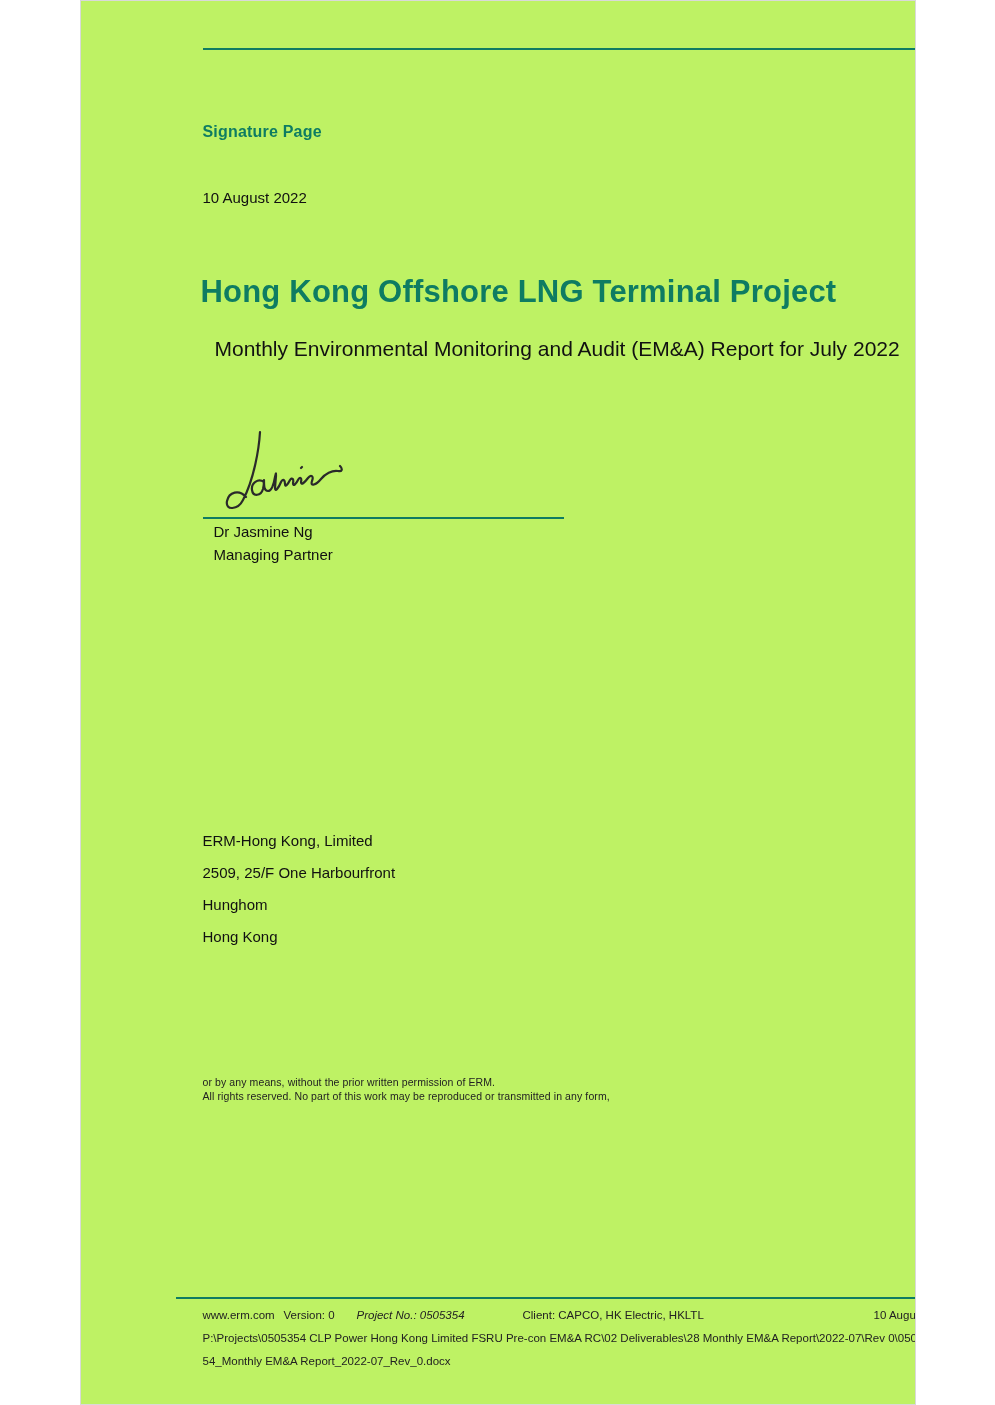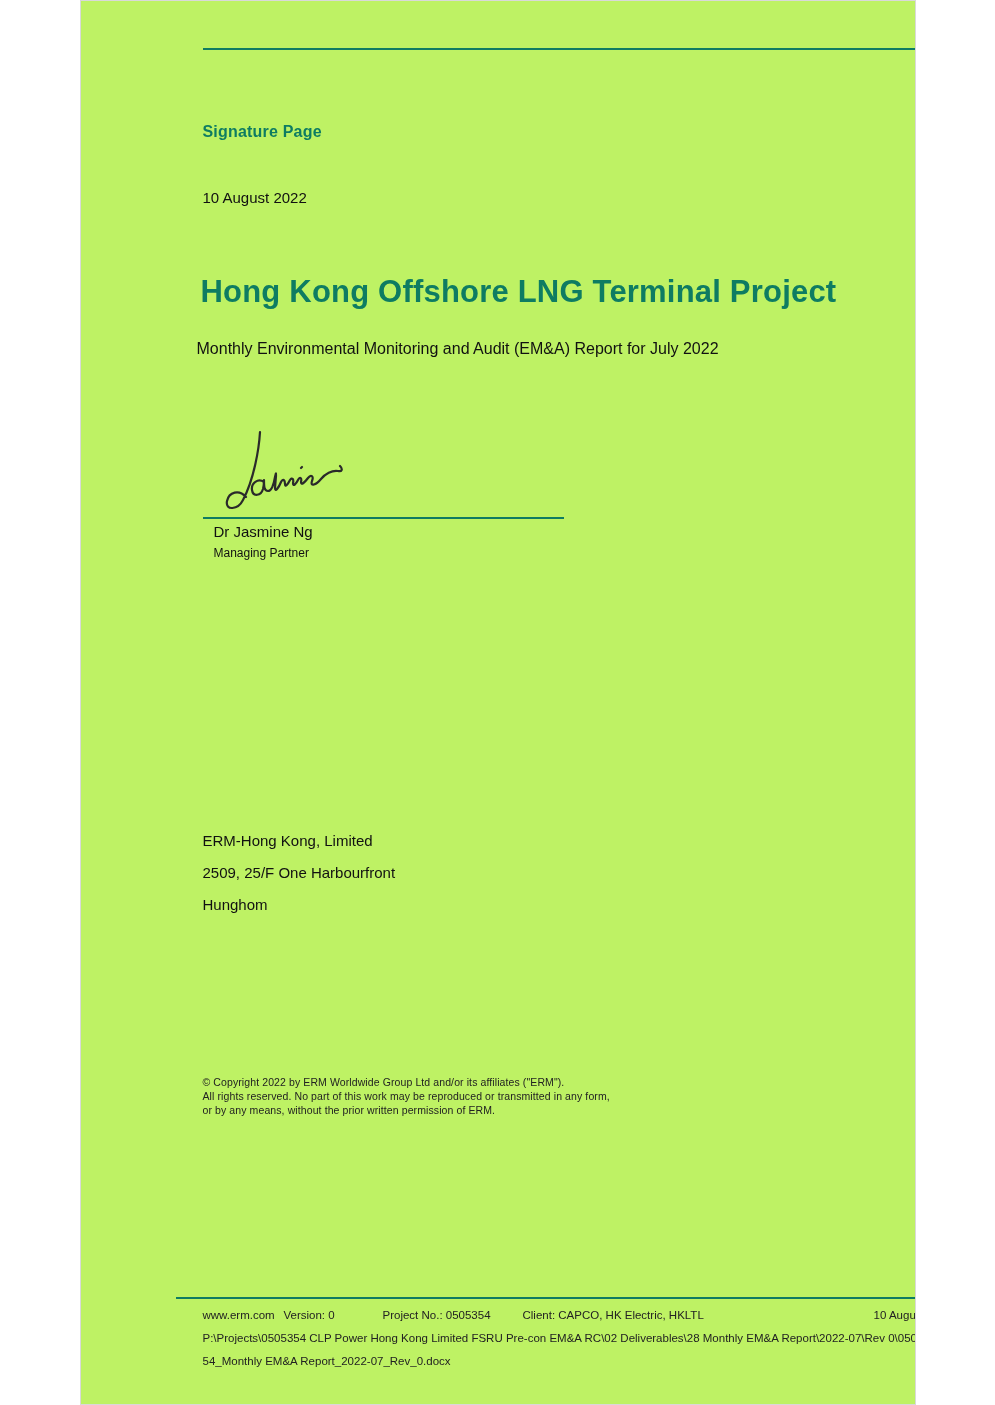--- a/index.html
+++ b/index.html
@@ -27,52 +27,52 @@
   .doc-date {
     position: absolute; left: 122px; top: 188px;
     font-size: 15px; color: #111;
   }
   .doc-title {
     position: absolute; left: 120px; top: 273px; width: 780px;
     color: #0e7c62; font-size: 31px; font-weight: bold;
     letter-spacing: 0.2px;
   }
   .doc-subtitle {
-    position: absolute; left: 116px; top: 334px; width: 725px;
-    font-size: 16px; color: #111; line-height: 28px;
+    position: absolute; left: 134px; top: 334px; width: 725px;
+    font-size: 21px; color: #111; line-height: 28px;
   }
   .signature-wrap {
     position: absolute; left: 133px; top: 426px; width: 160px; height: 92px;
   }
   .sig-name {
     position: absolute; left: 133px; top: 522px;
     font-size: 15px; color: #111;
   }
   .sig-role {
     position: absolute; left: 133px; top: 545px;
-    font-size: 12px; color: #111;
+    font-size: 15px; color: #111;
   }
   .address {
     position: absolute; left: 122px; top: 824px;
     font-size: 15px; color: #111;
   }
   .address .line { height: 32px; line-height: 32px; }
   .copyright {
     position: absolute; left: 122px; top: 1074px;
     font-size: 10.5px; color: #222; line-height: 14px;
     letter-spacing: 0.1px;
   }
   .footer-row {
     position: absolute; left: 122px; top: 1308px; width: 751px;
     font-size: 11.5px; color: #222;
   }
   .footer-item { position: absolute; top: 0; white-space: nowrap; }
   .fi-website { left: 0; }
   .fi-version { left: 81px; }
-  .fi-project { left: 180px; }
+  .fi-project { left: 154px; font-style: italic; }
   .fi-client  { left: 320px; }
   .fi-date    { right: 0; }
   .footer-path {
     position: absolute; left: 122px; top: 1326px; width: 730px;
     font-size: 11.5px; color: #222; line-height: 23px;
     word-break: break-all;
   }
 </style>
 </head>
 <body>
@@ -101,26 +101,26 @@
 
   <div class="rule sig"></div>
 
   <div class="sig-name">Dr Jasmine Ng</div>
   <div class="sig-role">Managing Partner</div>
 
   <div class="address">
     <div class="line">ERM-Hong Kong, Limited</div>
     <div class="line">2509, 25/F One Harbourfront</div>
     <div class="line">Hunghom</div>
+    <div class="line">Hong Kong</div>
   </div>
 
   <div class="copyright">
-    <div>© Copyright 2022 by ERM Worldwide Group Ltd and/or its affiliates ("ERM").</div>
+    <div>or by any means, without the prior written permission of ERM.</div>
     <div>All rights reserved. No part of this work may be reproduced or transmitted in any form,</div>
-    <div>or by any means, without the prior written permission of ERM.</div>
   </div>
 
   <div class="rule footer"></div>
 
   <div class="footer-row">
     <span class="footer-item fi-website">www.erm.com</span>
     <span class="footer-item fi-version">Version: 0</span>
     <span class="footer-item fi-project">Project No.: 0505354</span>
     <span class="footer-item fi-client">Client: CAPCO, HK Electric, HKLTL</span>
     <span class="footer-item fi-date">10 August 2022</span>

